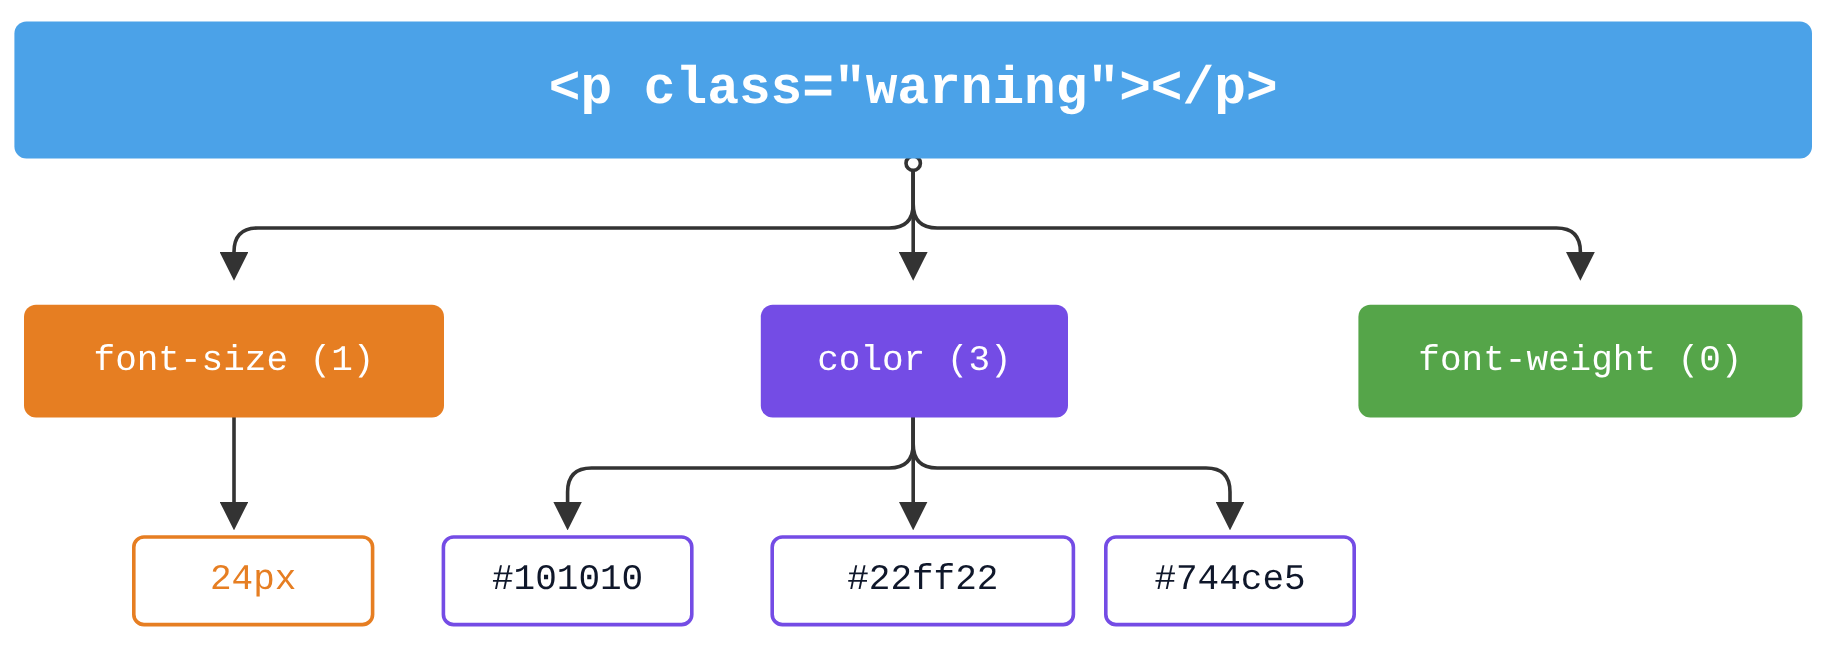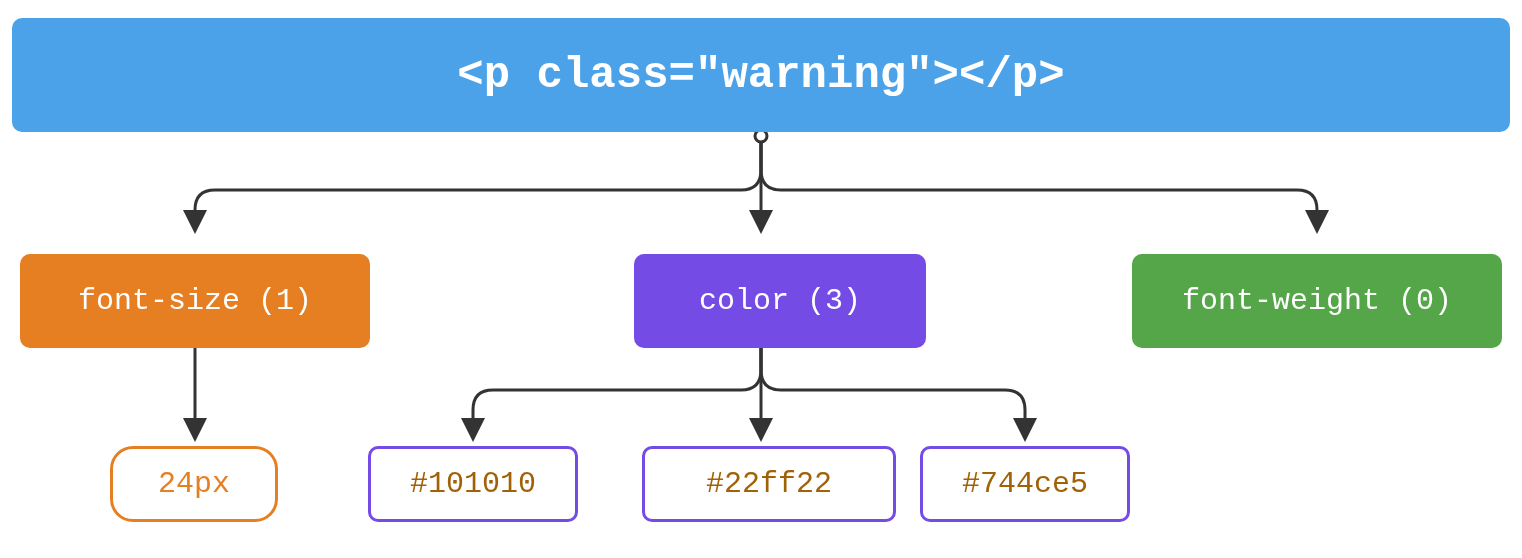--- a/index.html
+++ b/index.html
@@ -39,38 +39,38 @@
     font-weight: 400;
     margin-top: 16px;
   }
   .prop-font-size {
     left: 20px;
     width: 350px;
     background: #e67e22;
   }
   .prop-color {
     left: 634px;
-    width: 292px;
+    width: 256px;
     background: #744ce5;
   }
   .prop-font-weight {
     left: 1132px;
     width: 370px;
     background: #55a549;
   }
   .val-box {
     top: 446px;
     height: 76px;
     background: #ffffff;
     border: 3px solid;
     font-weight: 400;
   }
   .val-orange { border-color: #e67e22; color: #e67e22; }
-  .val-purple { border-color: #744ce5; color: #a16207; }
-  .val-24px    { left: 110px; width: 168px; border-radius: 23px; }
+  .val-purple { border-color: #744ce5; color: #0f172a; }
+  .val-24px    { left: 110px; width: 202px; }
   .val-101010  { left: 368px; width: 210px; }
   .val-22ff22  { left: 642px; width: 254px; }
   .val-744ce5  { left: 920px; width: 210px; font-family: Liberation Mono, monospace; }
 
   svg.connectors {
     position: absolute;
     left: 0;
     top: 0;
     width: 1522px;
     height: 558px;

